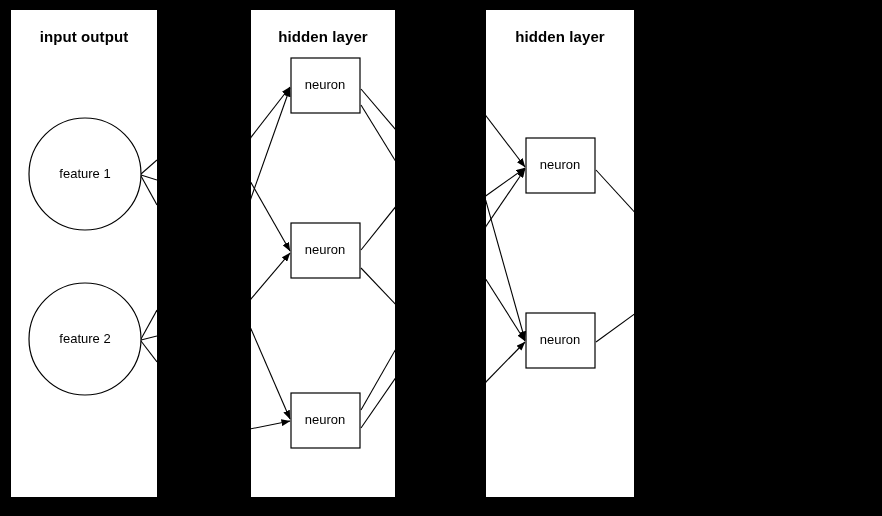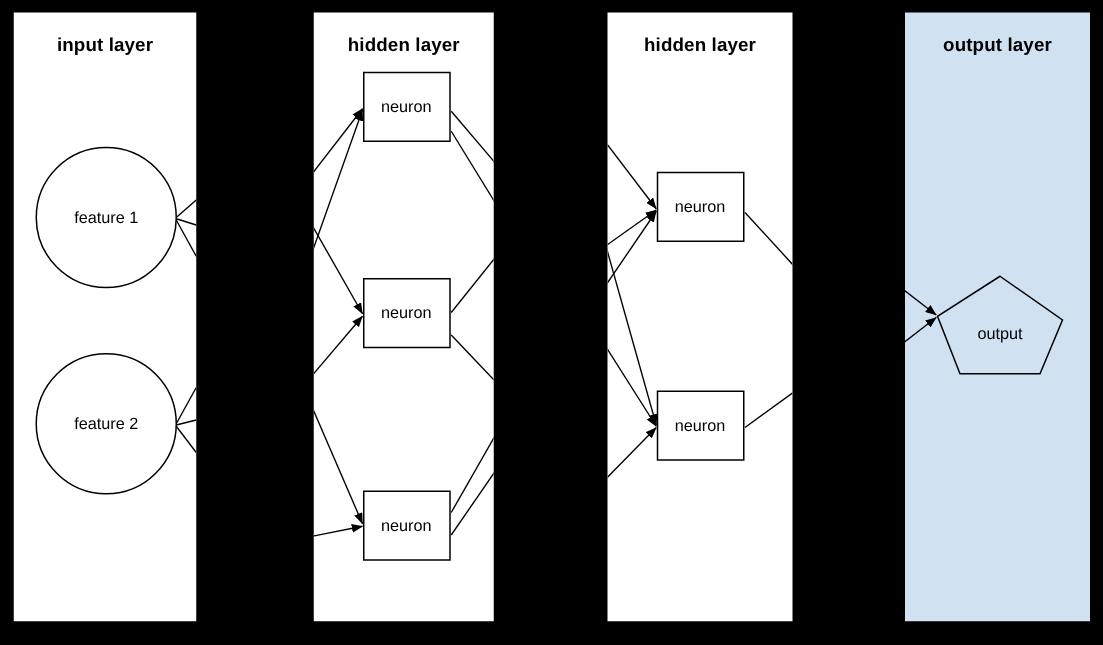--- a/index.html
+++ b/index.html
@@ -69,21 +69,21 @@
     stroke-width: 1.1;
     fill: none;
   }
 </style>
 </head>
 <body>
 
 <div id="canvas" style="background: rgb(0, 0, 0);">
 
   <div class="layer-panel white" id="panel-input" style="left: 11px; top: 10px; width: 146px; height: 487px;">
-    <div class="layer-title">input layer</div>
+    <div class="layer-title">input output</div>
     <svg class="node-svg" viewBox="0 0 146 487" width="146" height="487">
 
       <g>
         <line class="conn" x1="130" y1="164" x2="146" y2="150"></line>
         <line class="conn" x1="130" y1="165" x2="146" y2="170"></line>
         <line class="conn" x1="130" y1="166" x2="146" y2="195"></line>
         <line class="conn" x1="130" y1="329" x2="146" y2="300"></line>
         <line class="conn" x1="130" y1="330" x2="146" y2="326"></line>
         <line class="conn" x1="130" y1="331" x2="146" y2="352"></line>
       </g>
@@ -149,30 +149,14 @@
         <line class="conn" x1="110" y1="160" x2="154" y2="208"></line>
         <line class="conn" x1="110" y1="332" x2="154" y2="300"></line>
       </g>
       <rect class="shape-fill-white" x="40" y="128" width="69" height="55"></rect>
       <text class="node-label" x="74" y="156">neuron</text>
       <rect class="shape-fill-white" x="40" y="303" width="69" height="55"></rect>
       <text class="node-label" x="74" y="331">neuron</text>
     </svg>
   </div>
 
-  <div class="layer-panel blue" id="panel-output" style="left: 724px; top: 10px; width: 148px; height: 487px;">
-    <div class="layer-title">output layer</div>
-    <svg class="node-svg" viewBox="0 0 148 487" width="148" height="487">
-      <defs>
-        <marker id="ah3" markerWidth="9" markerHeight="7" refX="8.6" refY="3.5" orient="auto" markerUnits="userSpaceOnUse">
-          <path d="M0,0 L9,3.5 L0,7 z" fill="#000000"></path>
-        </marker>
-      </defs>
-      <g>
-        <line class="conn" x1="-6" y1="218" x2="25" y2="242" marker-end="url(#ah3)"></line>
-        <line class="conn" x1="-6" y1="268" x2="25" y2="244" marker-end="url(#ah3)"></line>
-      </g>
-      <polygon class="shape-fill-blue" points="76,211 126,246 108,289 44,289 26,243"></polygon>
-      <text class="node-label" x="76" y="258">output</text>
-    </svg>
-  </div>
 
 </div>
 
 </body></html>

